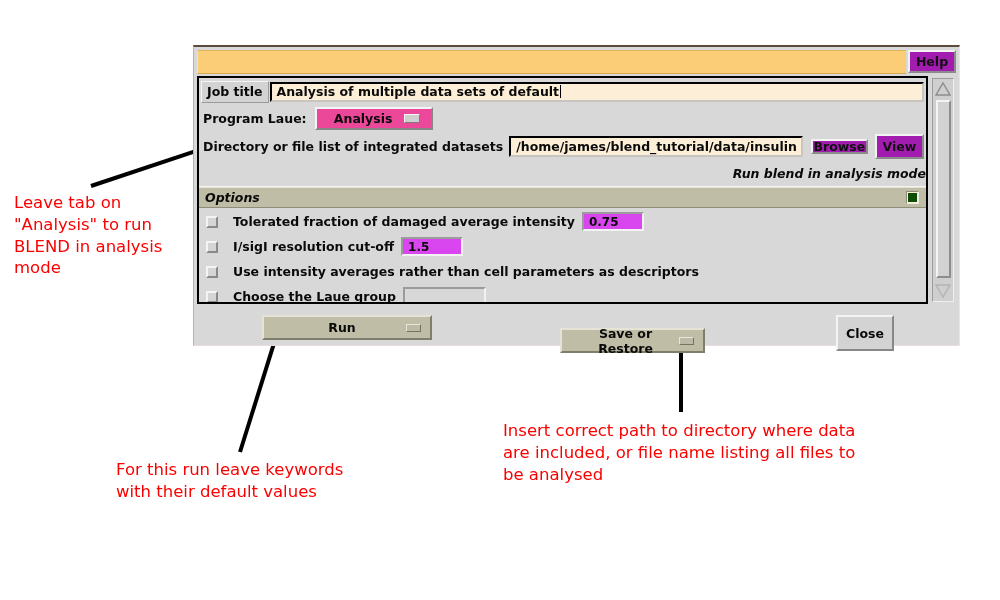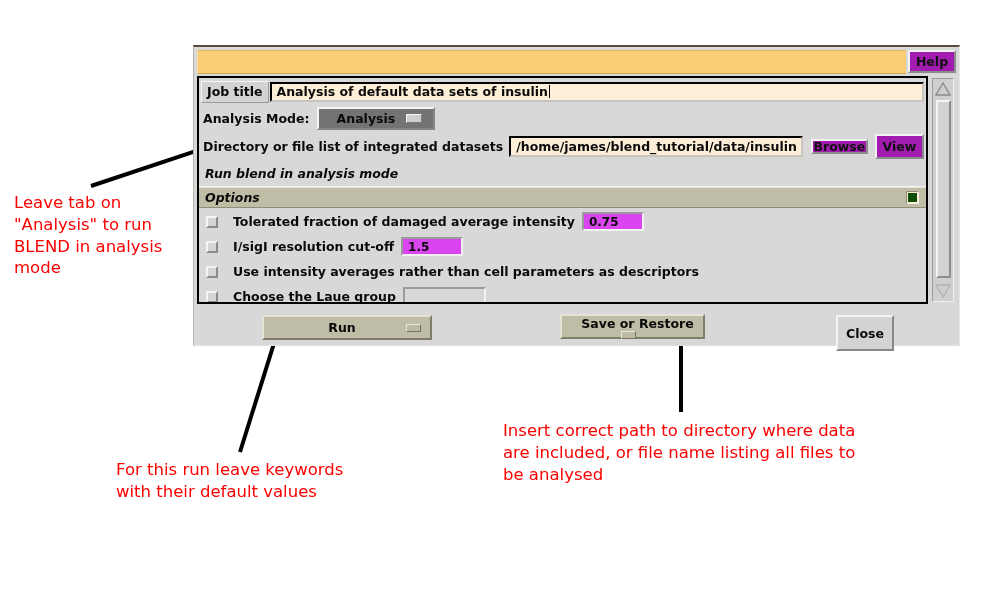--- a/index.html
+++ b/index.html
@@ -161,21 +161,21 @@
   #mode-label {
     font-size: 12.5px;
     font-weight: 700;
     color: #0a0a0a;
     margin-right: 8px;
     white-space: nowrap;
   }
   #mode-option-menu {
     width: 118px;
     height: 23px;
-    background: #737373;
+    background: #ec4899;
     border-top: 2px solid #f4f4f4;
     border-left: 2px solid #f4f4f4;
     border-right: 2px solid #868686;
     border-bottom: 2px solid #868686;
     box-sizing: border-box;
     display: flex;
     align-items: center;
     font-size: 12.5px;
     font-weight: 700;
     color: #0b0b0b;
@@ -208,20 +208,21 @@
   #view-button   { width: 58px; height: 25px; margin-left: 7px; }
 
   
   #mode-description {
     font-size: 12.5px;
     font-style: italic;
     font-weight: 700;
     color: #0a0a0a;
     padding: 4px 0 5px 6px;
     border-bottom: 1px solid #f4f4f4;
+    text-align: right;
   }
 
   
   #options-header {
     background: #bfbda6;
     height: 21px;
     display: flex;
     align-items: center;
     border-top: 1px solid #e3e1d2;
     border-bottom: 1px solid #8f8d7a;
@@ -360,21 +361,21 @@
     box-sizing: border-box;
     display: flex;
     align-items: center;
     font-size: 12.5px;
     font-weight: 700;
     color: #0a0a0a;
     cursor: pointer;
   }
   #run-button { left: 65px; top: 7px; width: 170px; height: 25px; }
   #run-button .ab-text { flex: 1 1 auto; text-align: center; padding-left: 14px; }
-  #save-restore-button { left: 363px; top: 6px; width: 145px; height: 25px; flex-direction: column; }
+  #save-restore-button { left: 363px; top: 20px; width: 145px; height: 25px; }
   #save-restore-button .ab-text { flex: 1 1 auto; text-align: center; padding-left: 10px; }
   #close-button {
     left: 639px; top: 7px; width: 58px; height: 36px;
     background: #d3d3d3;
     border-top: 2px solid #f4f4f4;
     border-left: 2px solid #f4f4f4;
     border-right: 2px solid #878787;
     border-bottom: 2px solid #878787;
     justify-content: center;
   }
@@ -428,27 +429,27 @@
     <div class="btn" id="help-button">Help</div>
   </div>
 
   <div class="window-body">
 
     <div class="form-area">
 
       <div class="row" id="row-jobtitle">
         <div class="label-box">Job title</div>
         <div class="text-field" id="jobtitle-input">
-          <span placeholder="">Analysis of default data sets of insulin</span>
+          <span placeholder="">Analysis of multiple data sets of default</span>
           <span class="caret"></span>
         </div>
       </div>
 
       <div class="row" id="row-mode">
-        <div id="mode-label">Analysis Mode:</div>
+        <div id="mode-label">Program Laue:</div>
         <div id="mode-option-menu">
           <span class="om-text">Analysis</span>
           <span class="om-indicator"></span>
         </div>
       </div>
 
       <div class="row" id="row-directory">
         <div id="directory-label">Directory or file list of integrated datasets</div>
         <div class="text-field" id="directory-input" placeholder="">/home/james/blend_tutorial/data/insulin</div>
         <div class="btn" id="browse-button">Browse</div>

